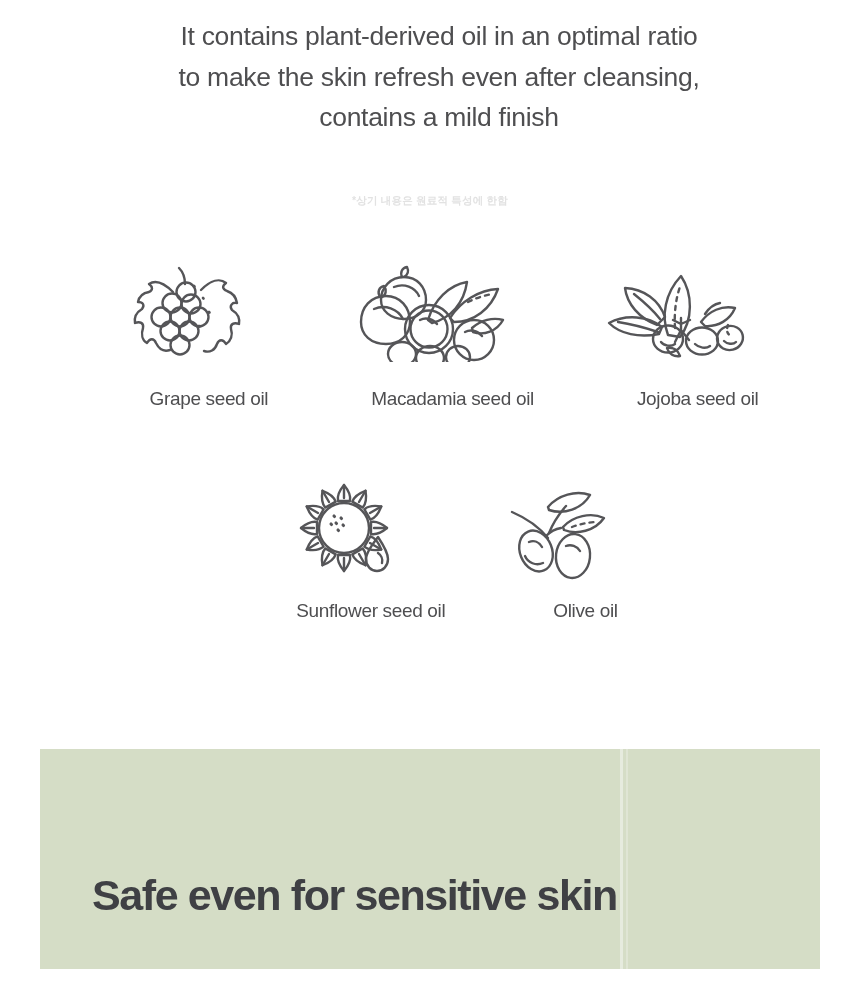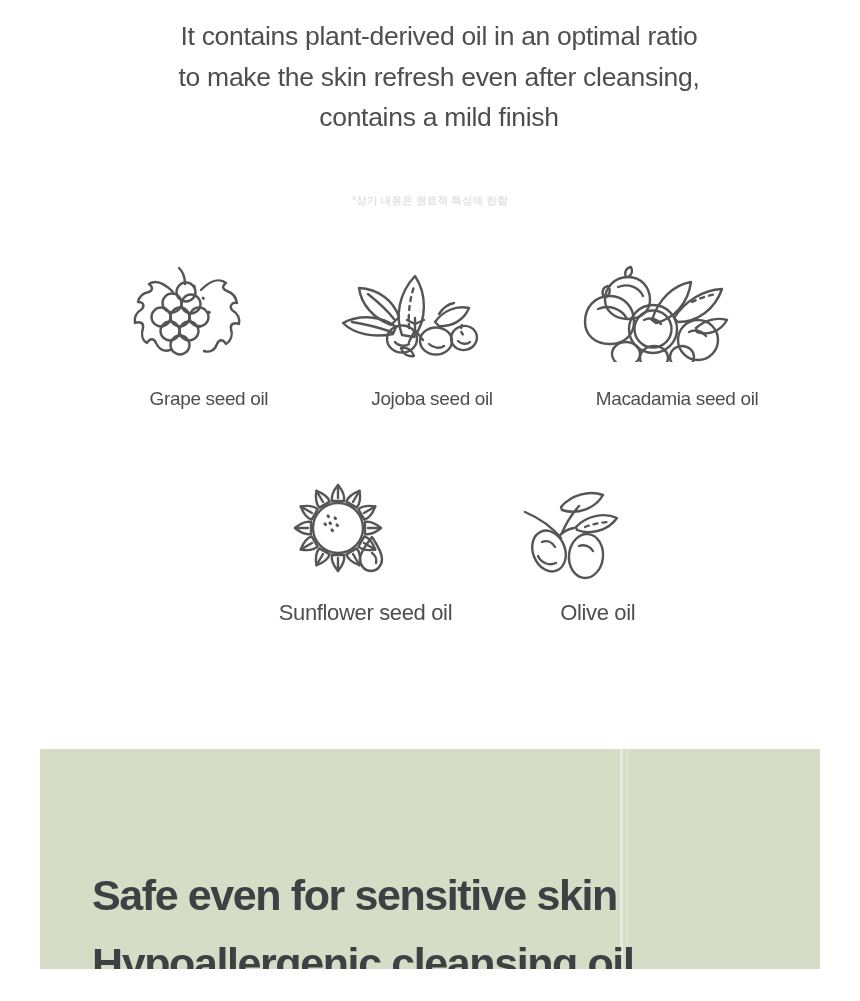--- a/index.html
+++ b/index.html
@@ -81,21 +81,21 @@
     margin-top: 22px;
     font-size: 19px;
     font-weight: 400;
     letter-spacing: -0.35px;
     color: #4e4e50;
     white-space: nowrap;
     text-align: center;
     margin-left: 48px;
   }
   .ing-row-2 .ing-icon { height: 100px; }
-  .ing-row-2 .ing-label { margin-top: 20px; font-size: 22px; }
+  .ing-row-2 .ing-label { margin-top: 20px; font-size: 19px; }
 
   
   .green-panel {
     position: absolute;
     left: 40px;
     top: 749px;
     width: 780px;
     height: 220px;
     background: #d5ddc6;
     overflow: hidden;
@@ -175,20 +175,54 @@
           <path d="M80 64 l0.5 0.5" stroke-width="2.6"></path>
         </svg>
       </span>
       <span class="ing-label">Grape seed oil</span>
     </div>
 
     <div class="ing-item">
       <span class="ing-icon">
         <svg width="158" height="100" viewBox="0 0 158 100" fill="none" stroke="#555558" stroke-width="2.4" stroke-linecap="round" stroke-linejoin="round">
 
+          <path d="M78 58 C84 38 99 23 117 20 C114 41 101 56 82 61 Z"></path>
+
+          <path d="M100 56 C111 39 129 28 148 27 C141 47 124 60 104 60 Z"></path>
+          <path d="M118 40 C126 36 135 33 143 32" stroke-dasharray="4 5"></path>
+
+          <path d="M122 66 C131 58 143 55 153 58 C147 69 134 74 123 70 Z"></path>
+
+          <path d="M31 38 C31 25 41 15 54 15 C67 15 76 25 76 38 C76 49 67 57 54 57 C41 57 31 49 31 38 Z"></path>
+          <path d="M44 25 C54 21 65 25 69 34"></path>
+          <path d="M52 15 C50 10 52 6 57 5 C59 9 58 13 54 15"></path>
+
+          <path d="M11 60 C11 45 21 34 36 34 C50 34 60 45 60 60 C60 73 50 82 36 82 C21 82 11 73 11 60 Z"></path>
+          <path d="M24 47 C35 42 48 47 53 57"></path>
+          <path d="M30 35 C27 30 29 25 34 24 C37 28 36 33 32 35"></path>
+
+          <circle cx="79" cy="67" r="24"></circle>
+          <circle cx="79" cy="67" r="18.5"></circle>
+          <path d="M70 58 C76 55 83 57 87 62"></path>
+
+          <circle cx="124" cy="78" r="20"></circle>
+          <path d="M115 70 C121 67 128 69 132 74"></path>
+
+          <ellipse cx="52" cy="92" rx="14" ry="12"></ellipse>
+          <ellipse cx="80" cy="96" rx="14" ry="12"></ellipse>
+          <ellipse cx="108" cy="95" rx="12" ry="11"></ellipse>
+        </svg>
+      </span>
+      <span class="ing-label">Macadamia seed oil</span>
+    </div>
+
+    <div class="ing-item">
+      <span class="ing-icon">
+        <svg width="158" height="100" viewBox="0 0 158 100" fill="none" stroke="#555558" stroke-width="2.4" stroke-linecap="round" stroke-linejoin="round">
+
           <path d="M73 73 C66 54 70 31 86 14 C98 32 98 58 85 75 Z"></path>
           <path d="M80 66 C79 50 81 35 86 22" stroke-dasharray="4 5"></path>
 
           <path d="M62 63 C44 56 32 42 30 26 C49 27 64 38 70 55 Z"></path>
           <path d="M39 32 C49 40 58 48 65 57"></path>
 
           <path d="M64 72 C44 76 25 72 14 61 C31 52 53 54 67 65 Z"></path>
           <path d="M23 60 C36 62 51 66 63 70"></path>
 
           <path d="M106 60 C114 49 127 43 140 46 C135 58 123 65 110 64 Z"></path>
@@ -203,54 +237,20 @@
 
           <ellipse cx="107" cy="79" rx="16" ry="13.5"></ellipse>
           <path d="M100 82 C104 86 111 87 115 84"></path>
 
           <ellipse cx="135" cy="76" rx="13" ry="12" transform="rotate(-14 135 76)"></ellipse>
           <path d="M129 79 C132 82 138 83 141 80"></path>
           <path d="M133 63 C131 68 132 72 136 74" stroke-dasharray="3 4"></path>
         </svg>
       </span>
       <span class="ing-label">Jojoba seed oil</span>
-    </div>
-
-    <div class="ing-item">
-      <span class="ing-icon">
-        <svg width="158" height="100" viewBox="0 0 158 100" fill="none" stroke="#555558" stroke-width="2.4" stroke-linecap="round" stroke-linejoin="round">
-
-          <path d="M78 58 C84 38 99 23 117 20 C114 41 101 56 82 61 Z"></path>
-
-          <path d="M100 56 C111 39 129 28 148 27 C141 47 124 60 104 60 Z"></path>
-          <path d="M118 40 C126 36 135 33 143 32" stroke-dasharray="4 5"></path>
-
-          <path d="M122 66 C131 58 143 55 153 58 C147 69 134 74 123 70 Z"></path>
-
-          <path d="M31 38 C31 25 41 15 54 15 C67 15 76 25 76 38 C76 49 67 57 54 57 C41 57 31 49 31 38 Z"></path>
-          <path d="M44 25 C54 21 65 25 69 34"></path>
-          <path d="M52 15 C50 10 52 6 57 5 C59 9 58 13 54 15"></path>
-
-          <path d="M11 60 C11 45 21 34 36 34 C50 34 60 45 60 60 C60 73 50 82 36 82 C21 82 11 73 11 60 Z"></path>
-          <path d="M24 47 C35 42 48 47 53 57"></path>
-          <path d="M30 35 C27 30 29 25 34 24 C37 28 36 33 32 35"></path>
-
-          <circle cx="79" cy="67" r="24"></circle>
-          <circle cx="79" cy="67" r="18.5"></circle>
-          <path d="M70 58 C76 55 83 57 87 62"></path>
-
-          <circle cx="124" cy="78" r="20"></circle>
-          <path d="M115 70 C121 67 128 69 132 74"></path>
-
-          <ellipse cx="52" cy="92" rx="14" ry="12"></ellipse>
-          <ellipse cx="80" cy="96" rx="14" ry="12"></ellipse>
-          <ellipse cx="108" cy="95" rx="12" ry="11"></ellipse>
-        </svg>
-      </span>
-      <span class="ing-label">Macadamia seed oil</span>
     </div>
 
   </div>
 
   <div class="ing-row ing-row-2">
 
     <div class="ing-item">
       <span class="ing-icon">
         <svg width="110" height="100" viewBox="0 0 110 100" fill="none" stroke="#555558" stroke-width="2.4" stroke-linecap="round" stroke-linejoin="round">
           <g>
@@ -341,15 +341,14 @@
     </div>
 
   </div>
 </div>
 
 <div class="green-panel">
   <div class="green-seam"></div>
   <div class="green-seam s2"></div>
   <div class="banner-text">
     <span class="bt-line">Safe even for sensitive skin</span>
-    <span class="bt-line">Hypoallergenic cleansing oil</span>
   </div>
 </div>
 
 </body></html>

